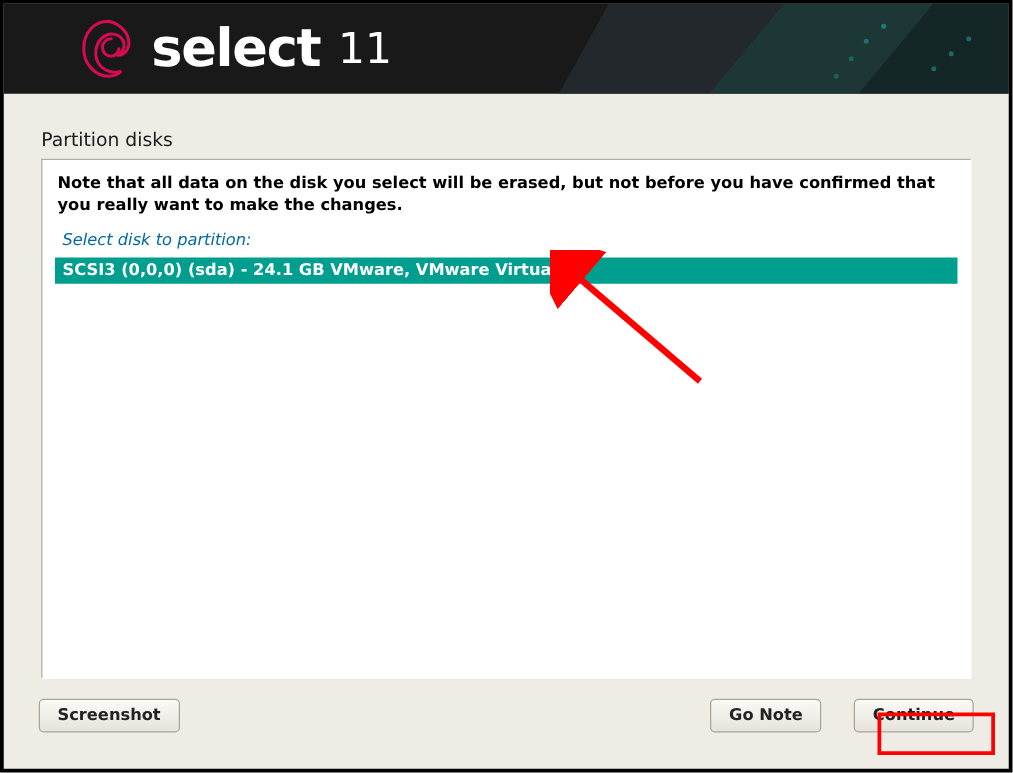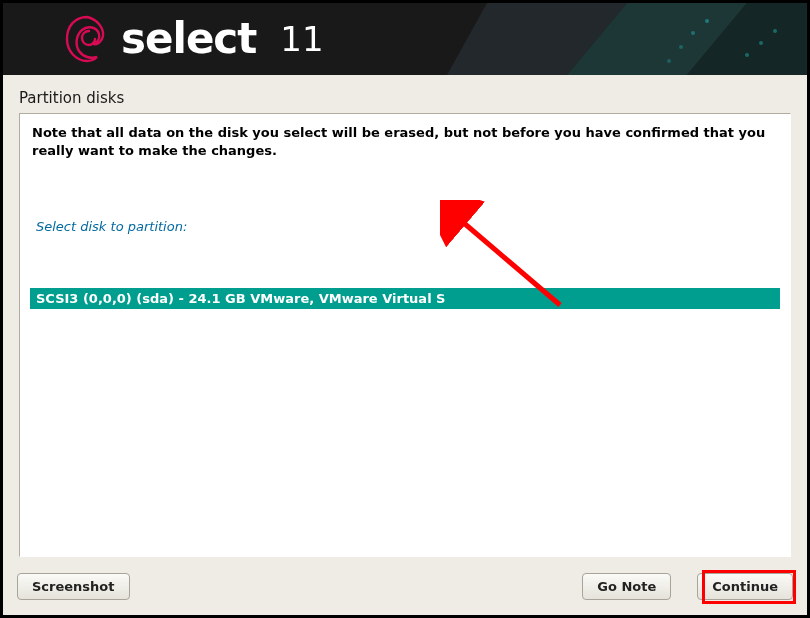--- a/index.html
+++ b/index.html
@@ -45,53 +45,51 @@
       color: #fff;
       font-weight: 700;
       font-size: 42px;
       letter-spacing: -1px;
       line-height: 1;
     }
     .brand-version {
       color: #fff;
       font-weight: 400;
       font-size: 34px;
-      margin-left: 10px;
       line-height: 1;
     }
     .banner-deco {
       position: absolute;
       right: 0; top: 0; bottom: 0;
       width: 360px;
     }
     .banner-deco svg { width: 100%; height: 100%; }
     
     .content {
       flex: 1;
       display: flex;
       flex-direction: column;
-      padding: 0;
+      padding: 14px;
     }
     .page-title {
       padding: 14px 16px 6px 16px;
       font-size: 15px;
       color: #1a1a1a;
     }
     .panel {
       margin: 0 16px 8px 16px;
       border-top: 1px solid #b0aca0;
       border-left: 1px solid #b0aca0;
       border-right: 1px solid #fff;
       border-bottom: 1px solid #fff;
       background: #fff;
       flex: 1;
       padding: 8px 10px 10px 10px;
       display: flex;
       flex-direction: column;
-      gap: 48px;
     }
     .note {
       font-weight: 700;
       font-size: 13px;
       line-height: 1.35;
       color: #000;
       padding: 2px 2px 8px 2px;
     }
     .prompt {
       font-style: italic;

